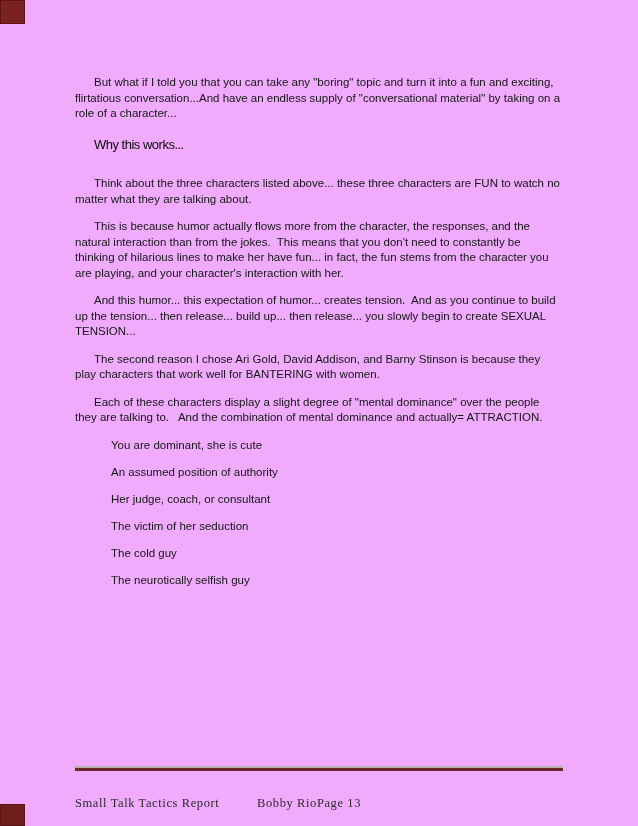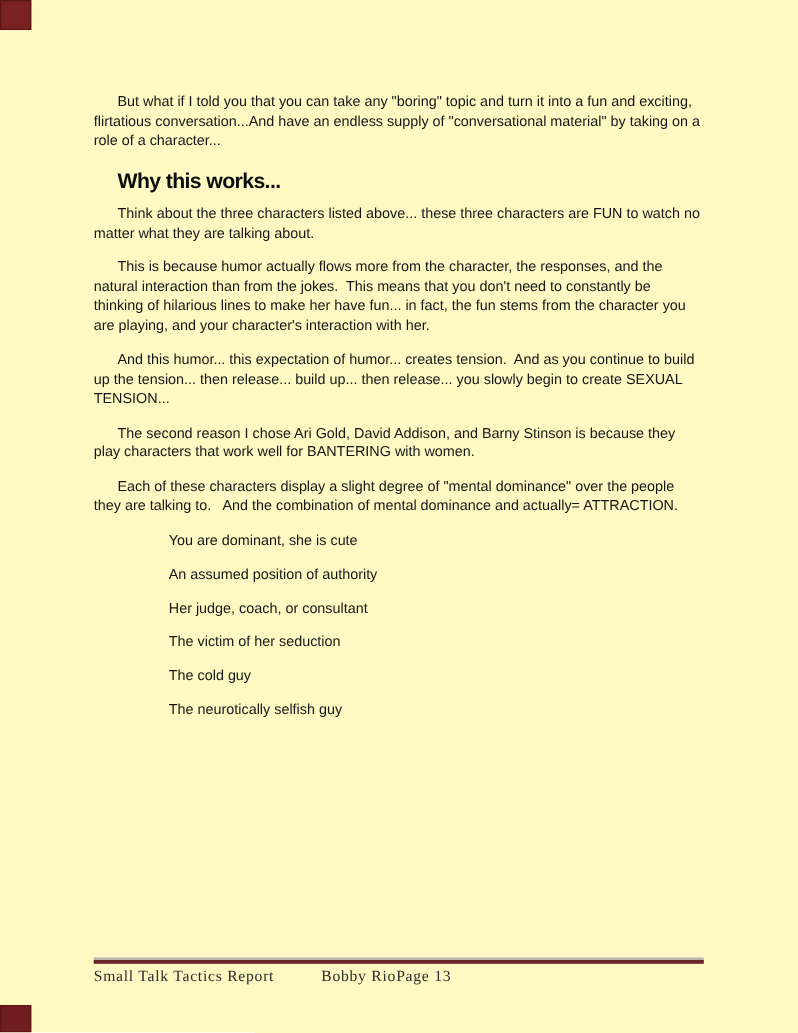--- a/index.html
+++ b/index.html
@@ -4,21 +4,21 @@
 <style>
   html, body {
     margin: 0;
     padding: 0;
     background: #ffffff;
   }
   .page {
     position: relative;
     width: 638px;
     height: 826px;
-    background: #fef9c3;
+    background: #f0abfc;
     overflow: hidden;
     font-family: "Liberation Sans", sans-serif;
     color: #161616;
   }
   .corner-square {
     position: absolute;
     left: 0;
     width: 25px;
     background: #7a2121;
     border: 1px solid #5d1414;
@@ -35,30 +35,30 @@
   }
   .para {
     margin: 0 0 12px 0;
     font-size: 11.5px;
     line-height: 15.5px;
     text-indent: 19px;
     white-space: pre-wrap;
     color: #161616;
   }
   .heading {
-    margin: 15px 0 12px 0;
-    font-size: 17px;
+    margin: 15px 0 24px 0;
+    font-size: 13px;
     line-height: 15.5px;
     text-indent: 19px;
-    font-weight: 700;
+    font-weight: 400;
     letter-spacing: -0.5px;
     color: #0d0d0d;
   }
   .role-list {
-    margin: 0 0 0 60px;
+    margin: 0 0 0 36px;
     padding: 0;
   }
   .list-item {
     margin: 0 0 11.5px 0;
     font-size: 11.5px;
     line-height: 15.5px;
     white-space: pre-wrap;
     color: #161616;
   }
 
@@ -68,21 +68,21 @@
     top: 766px;
     width: 488px;
   }
   .footer-rule {
     height: 2px;
     background: #b9b0b0;
     border-bottom: 3px solid #682626;
   }
   .footer-text {
     position: relative;
-    margin-top: 3px;
+    margin-top: 25px;
     font-family: "Liberation Serif", serif;
     font-size: 12.5px;
     line-height: 15px;
     letter-spacing: 0.6px;
     color: #2c2c2c;
   }
   .footer-author {
     position: absolute;
     left: 182px;
     top: 0;

